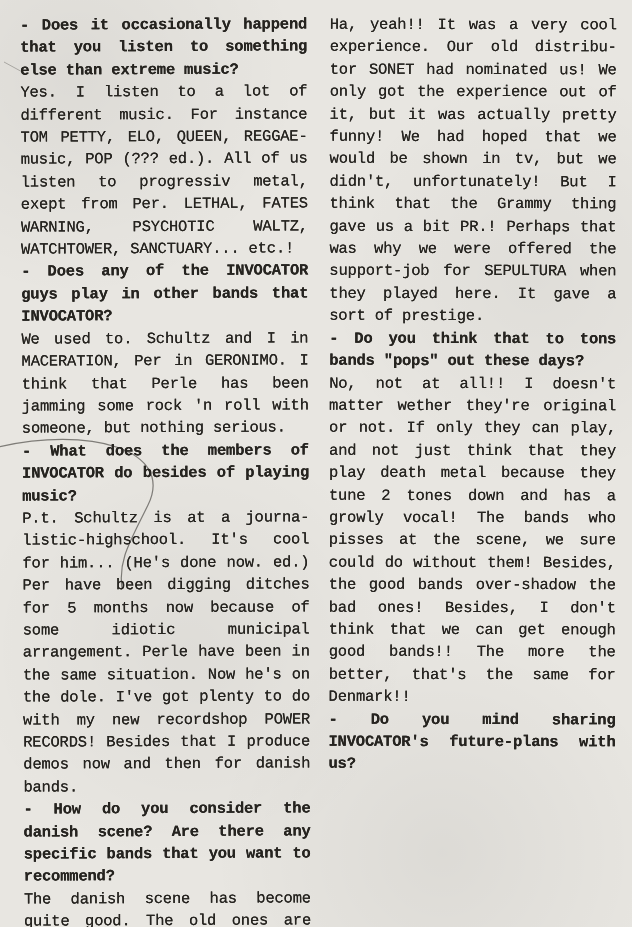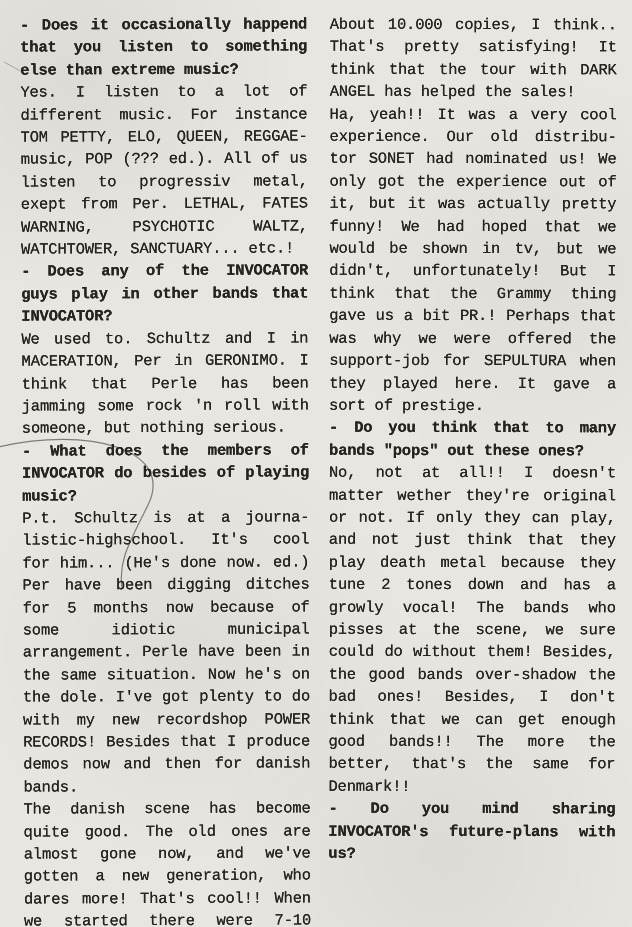--- a/index.html
+++ b/index.html
@@ -48,26 +48,26 @@
 <body style="--paper: #e8e6e1; --ink: #262420;">
 
 <div class="page">
   <div class="col col-left">
       <p class="para question">- Does it occasionally happend that you listen to something else than extreme music?</p>
       <p class="para answer">Yes. I listen to a lot of different music. For instance TOM PETTY, ELO, QUEEN, REGGAE-music, POP (??? ed.). All of us listen to progressiv metal, exept from Per. LETHAL, FATES WARNING, PSYCHOTIC WALTZ, WATCHTOWER, SANCTUARY... etc.!</p>
       <p class="para question">- Does any of the INVOCATOR guys play in other bands that INVOCATOR?</p>
       <p class="para answer">We used to. Schultz and I in MACERATION, Per in GERONIMO. I think that Perle has been jamming some rock 'n roll with someone, but nothing serious.</p>
       <p class="para question">- What does the members of INVOCATOR do besides of playing music?</p>
       <p class="para answer">P.t. Schultz is at a journa-listic-highschool. It's cool for him... (He's done now. ed.) Per have been digging ditches for 5 months now because of some idiotic municipal arrangement. Perle have been in the same situation. Now he's on the dole. I've got plenty to do with my new recordshop POWER RECORDS! Besides that I produce demos now and then for danish bands.</p>
+      <p class="para question">- How do you consider the danish scene? Are there any specific bands that you want to recommend?</p>
       <p class="para answer">The danish scene has become quite good. The old ones are almost gone now, and we've gotten a new generation, who dares more! That's cool!! When we started there were 7-10 bands. Now there are tons of them and they all now how to promote themselves. Some good ones are KONKHRA, INIQUITY, SACRIFICIAL, ICONOCLASM (a new band from Esbjerg), PUGNACITY, CAUSTIC, ILLDISPOSED, CHIRO THERIUM, AGONIZE, DISASTER AREA, UNDERTAKER, EIDETIC, MACERATION, FURIOUS TRAUMA, DOUBT, RIDGID DOMAIN, etc.!! There are a lot of cool bands!</p>
     </div>
   <div class="col col-right">
-      <p class="para answer">About 10.000 copies, I think.. That's pretty satisfying! It think that the tour with DARK ANGEL has helped the sales!</p>
       <p class="para answer">Ha, yeah!! It was a very cool experience. Our old distribu-tor SONET had nominated us! We only got the experience out of it, but it was actually pretty funny! We had hoped that we would be shown in tv, but we didn't, unfortunately! But I think that the Grammy thing gave us a bit PR.! Perhaps that was why we were offered the support-job for SEPULTURA when they played here. It gave a sort of prestige.</p>
-      <p class="para question">- Do you think that to many bands "pops" out these ones?</p>
+      <p class="para question">- Do you think that to tons bands "pops" out these days?</p>
       <p class="para answer">No, not at all!! I doesn't matter wether they're original or not. If only they can play, and not just think that they play death metal because they tune 2 tones down and has a growly vocal! The bands who pisses at the scene, we sure could do without them! Besides, the good bands over-shadow the bad ones! Besides, I don't think that we can get enough good bands!! The more the better, that's the same for Denmark!!</p>
       <p class="para question">- Do you mind sharing INVOCATOR's future-plans with us?</p>
     </div>
 </div>
 
 <svg class="scan-mark" width="632" height="927" viewBox="0 0 632 927" aria-hidden="true">
   <path d="M -6 448 C 90 425, 175 450, 148 505 C 130 542, 118 560, 122 588" fill="none" stroke="rgba(40,38,34,0.55)" stroke-width="1.2"></path>
   <path d="M 4 62 L 26 74" fill="none" stroke="rgba(40,38,34,0.3)" stroke-width="1"></path>
 </svg>
 

